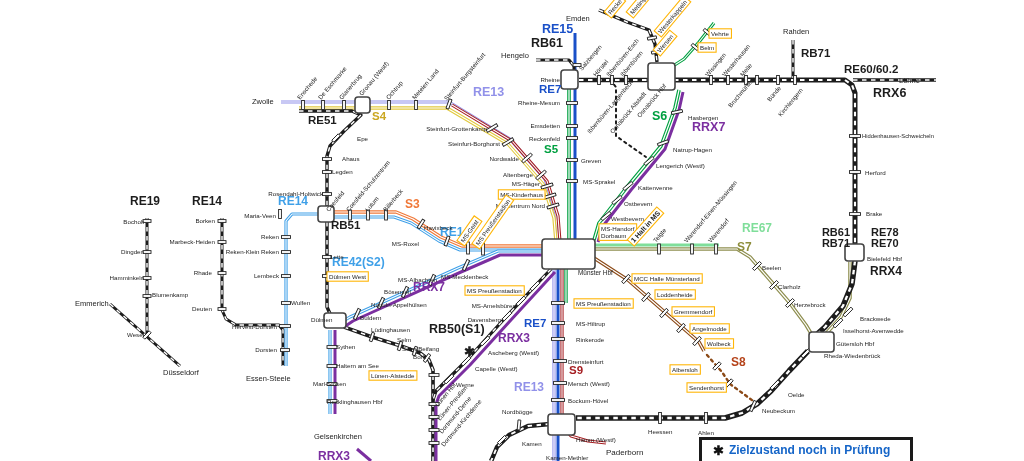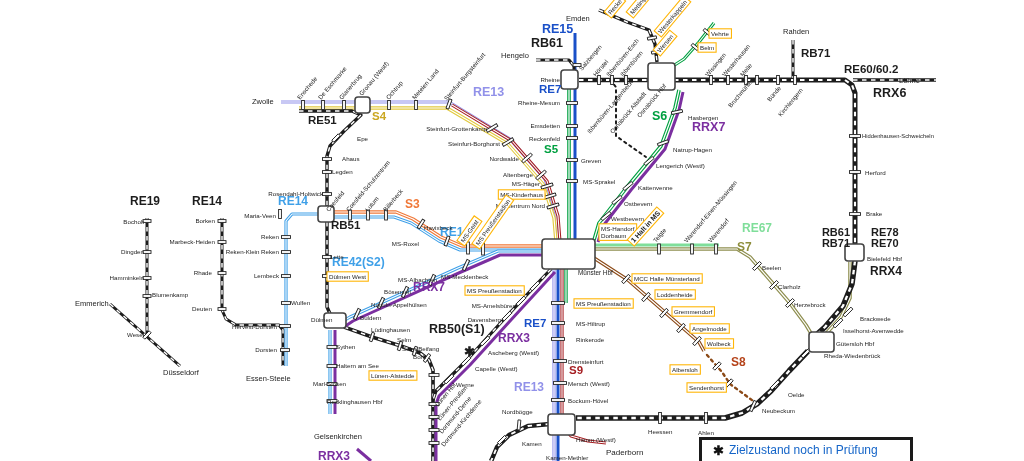--- a/index.html
+++ b/index.html
@@ -3,21 +3,21 @@
 <meta charset="utf-8">
 <style>
   html,body{margin:0;padding:0;background:#fff;}
   #stage{position:relative;width:1024px;height:461px;overflow:hidden;background:#fff;
          font-family:"Liberation Sans",sans-serif;}
   svg text{font-family:"Liberation Sans",sans-serif;}
   #legend{position:absolute;left:699px;top:437px;width:214px;height:30px;
           border:3px solid #1a1a1a;background:#fff;display:flex;align-items:flex-start;
           padding:3px 0 0 11px;box-sizing:border-box;white-space:nowrap;}
   #legend .sym{color:#111;font-weight:bold;font-size:13px;margin-right:5px;}
-  #legend .txt{color:#1565c8;font-weight:normal;font-size:12px;}
+  #legend .txt{color:#1565c8;font-weight:bold;font-size:12px;}
 </style>
 </head>
 <body>
 
 <div id="stage">
   <svg id="mapsvg" width="1024" height="461" viewBox="0 0 1024 461">
       <g>
         <polyline points="281,102 449,102 510,139 545,179 556,214 558,242" fill="none" stroke-linejoin="round" stroke-linecap="butt" stroke="#9191E9" stroke-width="3.2"></polyline>
         <polyline points="281,102 449,102 510,139 545,179 556,214 558,242" fill="none" stroke-linejoin="round" stroke-linecap="butt" stroke="#fff" stroke-width="1.088"></polyline>
       </g>

